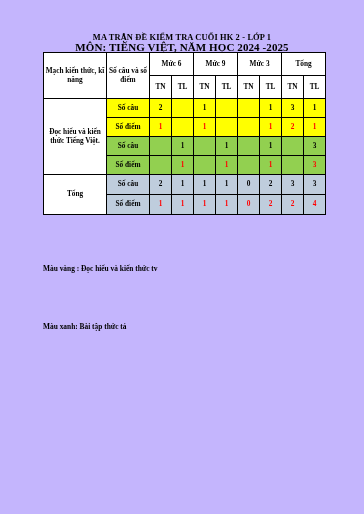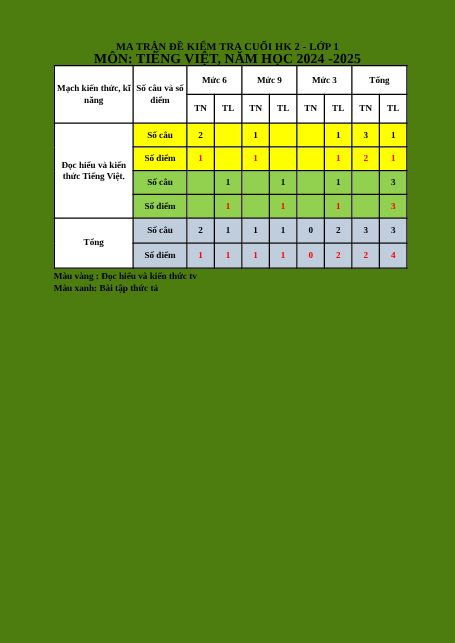--- a/index.html
+++ b/index.html
@@ -12,21 +12,21 @@
     height: 514px;
     overflow: hidden;
     font-family: "Liberation Serif", "DejaVu Serif", serif;
     color: #000000;
   }
 
   .page {
     position: relative;
     width: 364px;
     height: 514px;
-    background: #4d7c0f;
+    background: #c4b5fd;
   }
 
   
   .title-block {
     position: absolute;
     left: 0;
     top: 33px;
     width: 364px;
     text-align: center;
   }
@@ -110,20 +110,21 @@
     left: 43px;
     top: 216px;
     width: 290px;
   }
   .legend-line {
     font-size: 7.4px;
     font-weight: bold;
     line-height: 10px;
     white-space: nowrap;
     color: #000000;
+    margin-top: 48px;
   }
 </style>
 </head>
 <body>
 
 <div class="page">
 
   <div class="title-block">
     <div class="title-line-1">MA TRẬN ĐỀ KIỂM TRA CUỐI HK 2 - LỚP 1</div>
     <div class="title-line-2">MÔN: TIẾNG VIỆT, NĂM HỌC 2024 -2025</div>

